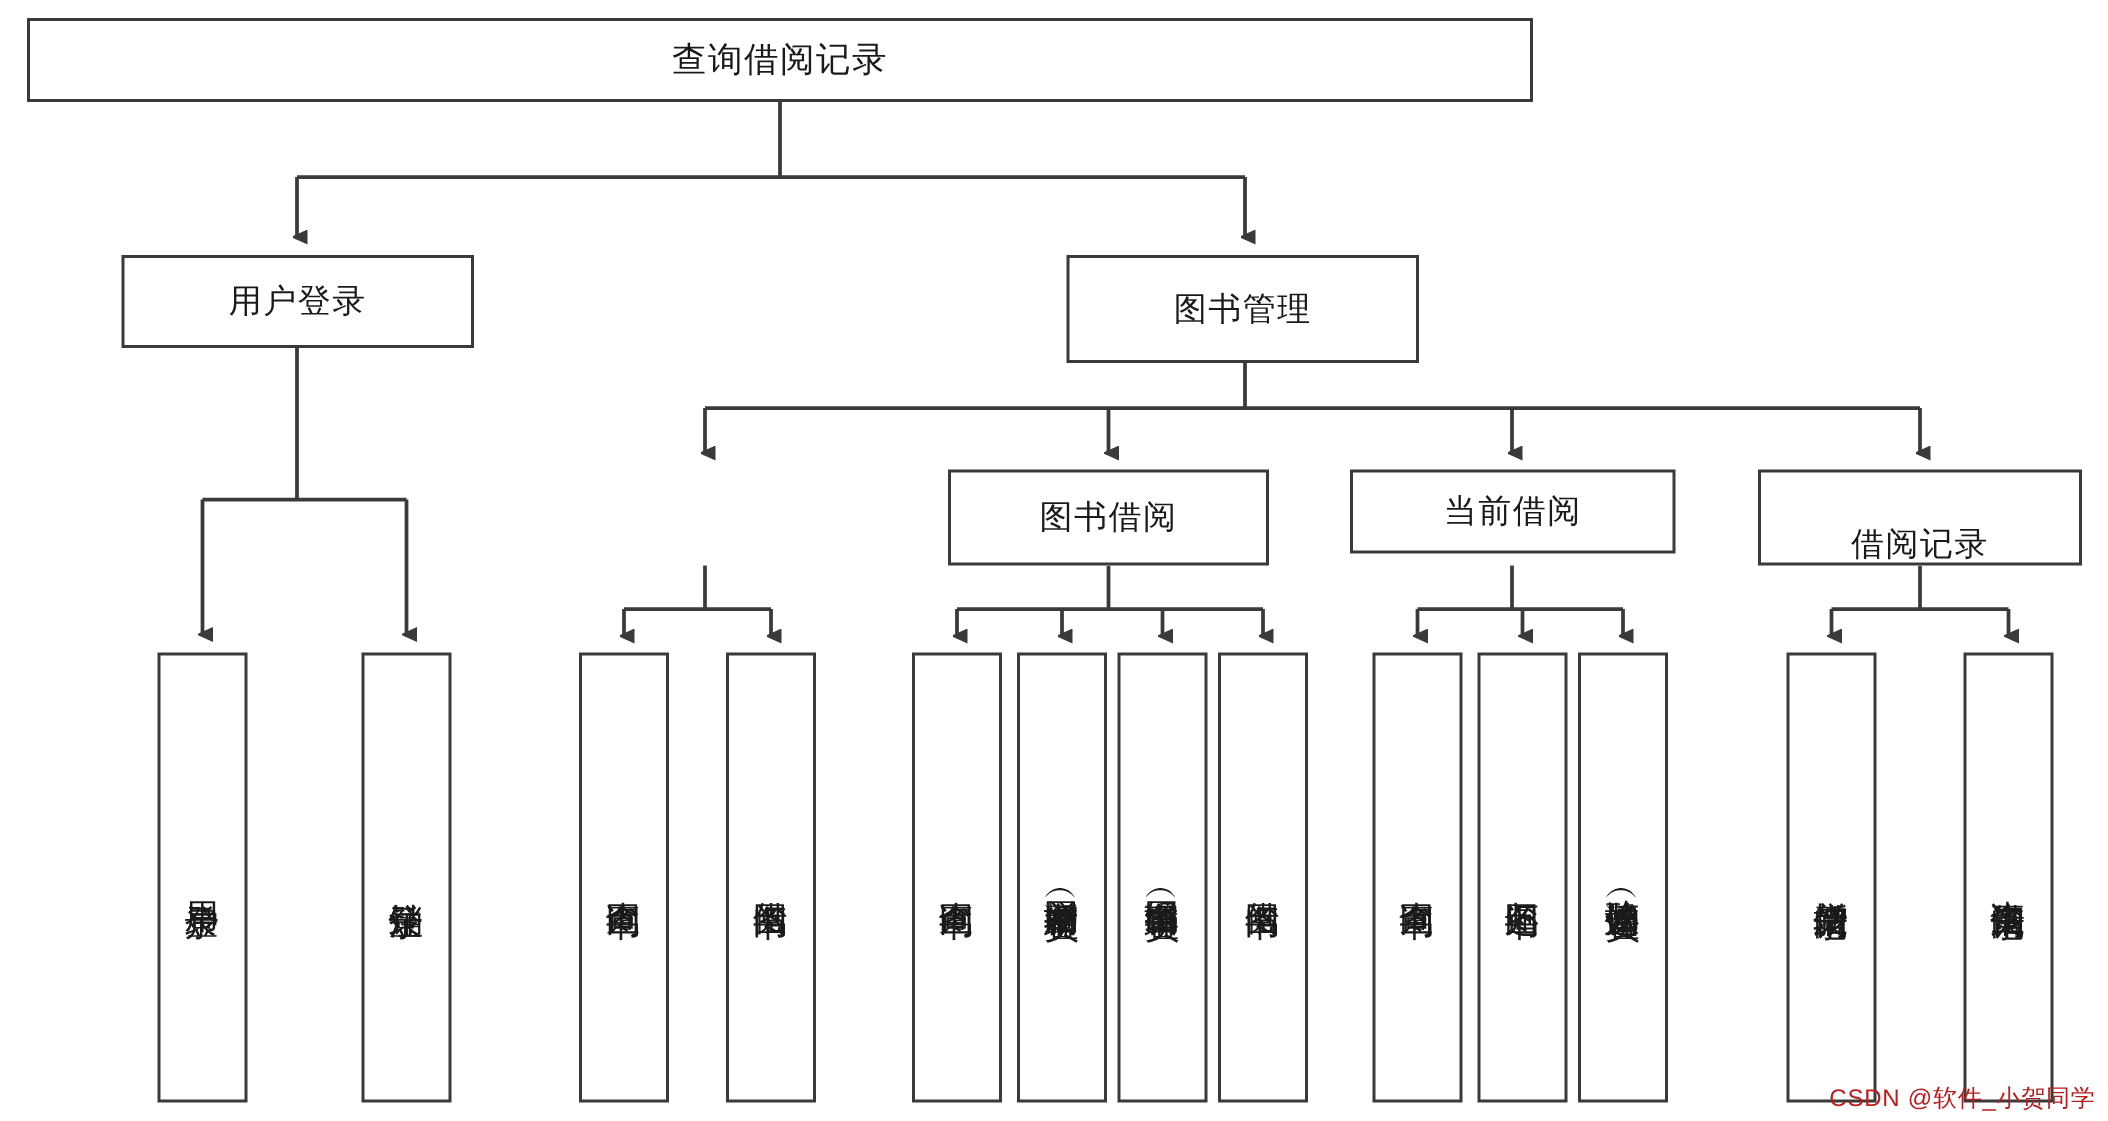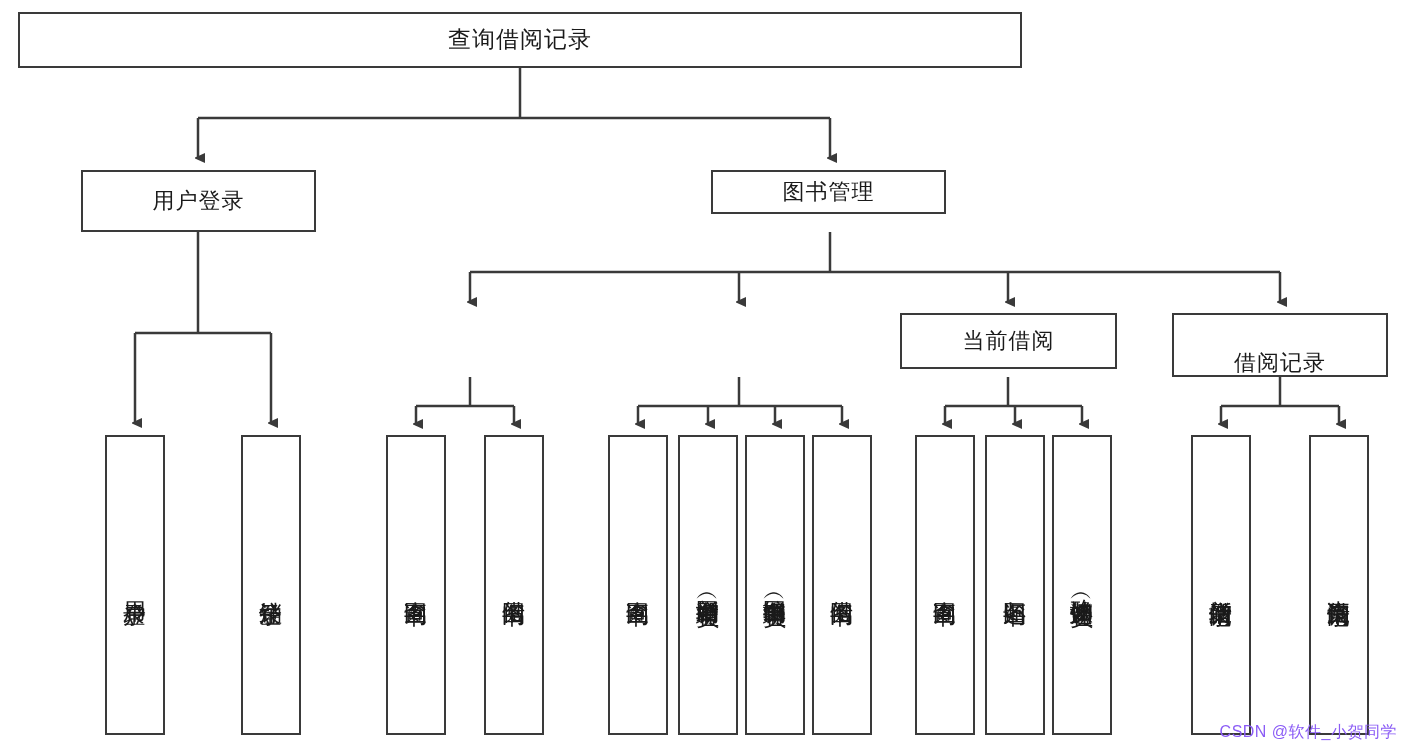--- a/index.html
+++ b/index.html
@@ -55,21 +55,21 @@
     writing-mode: vertical-rl;
     text-orientation: upright;
     white-space: normal;
     max-height: 290px;
   }
   .watermark {
     position: absolute;
     right: 8px;
     bottom: 4px;
     font-size: 16px;
-    color: #8b5cf6;
+    color: #b91c1c;
     letter-spacing: 0.5px;
     white-space: nowrap;
     pointer-events: none;
   }
 </style>
 </head>
 <body>
 
 <div id="canvas">
 
@@ -123,24 +123,27 @@
     </g>
   </svg>
 
   <div class="node h root" style="left: 18px; top: 12px; width: 1004px; height: 56px;">
     <span>查询借阅记录</span>
   </div>
 
   <div class="node h" style="left: 81px; top: 170px; width: 235px; height: 62px;">
     <span>用户登录</span>
   </div>
-  <div class="node h" style="left: 711px; top: 170px; width: 235px; height: 44px; align-items: center;">
+  <div class="node h" style="left: 711px; top: 170px; width: 235px; height: 72px; align-items: center;">
     <span>图书管理</span>
   </div>
 
+  <div class="node h" style="left: 632px; top: 313px; width: 214px; height: 64px;">
+    <span>图书借阅</span>
+  </div>
   <div class="node h" style="left: 900px; top: 313px; width: 217px; height: 56px;">
     <span>当前借阅</span>
   </div>
   <div class="node h" style="left: 1172px; top: 313px; width: 216px; height: 64px; align-items: flex-end;">
     <span>借阅记录</span>
   </div>
 
   <div class="node v" style="left: 105px; top: 435px; width: 60px; height: 300px;">
     <span class="vtext">用户登录</span>
   </div>

